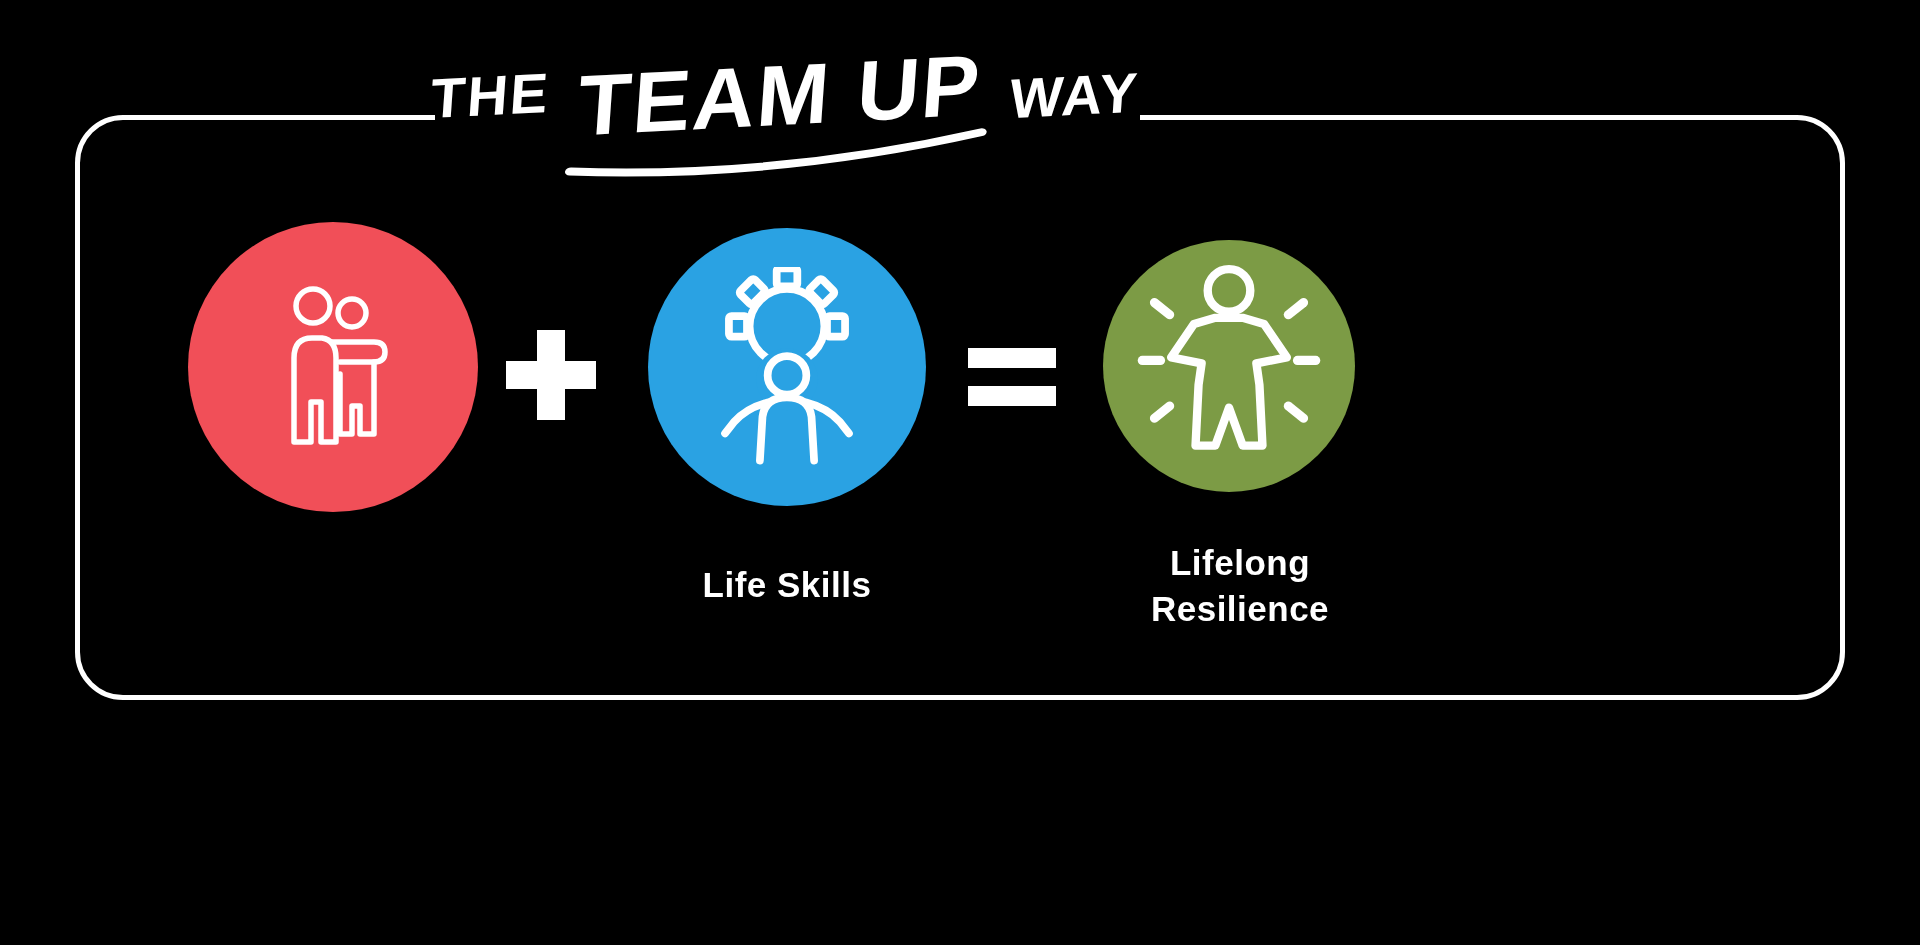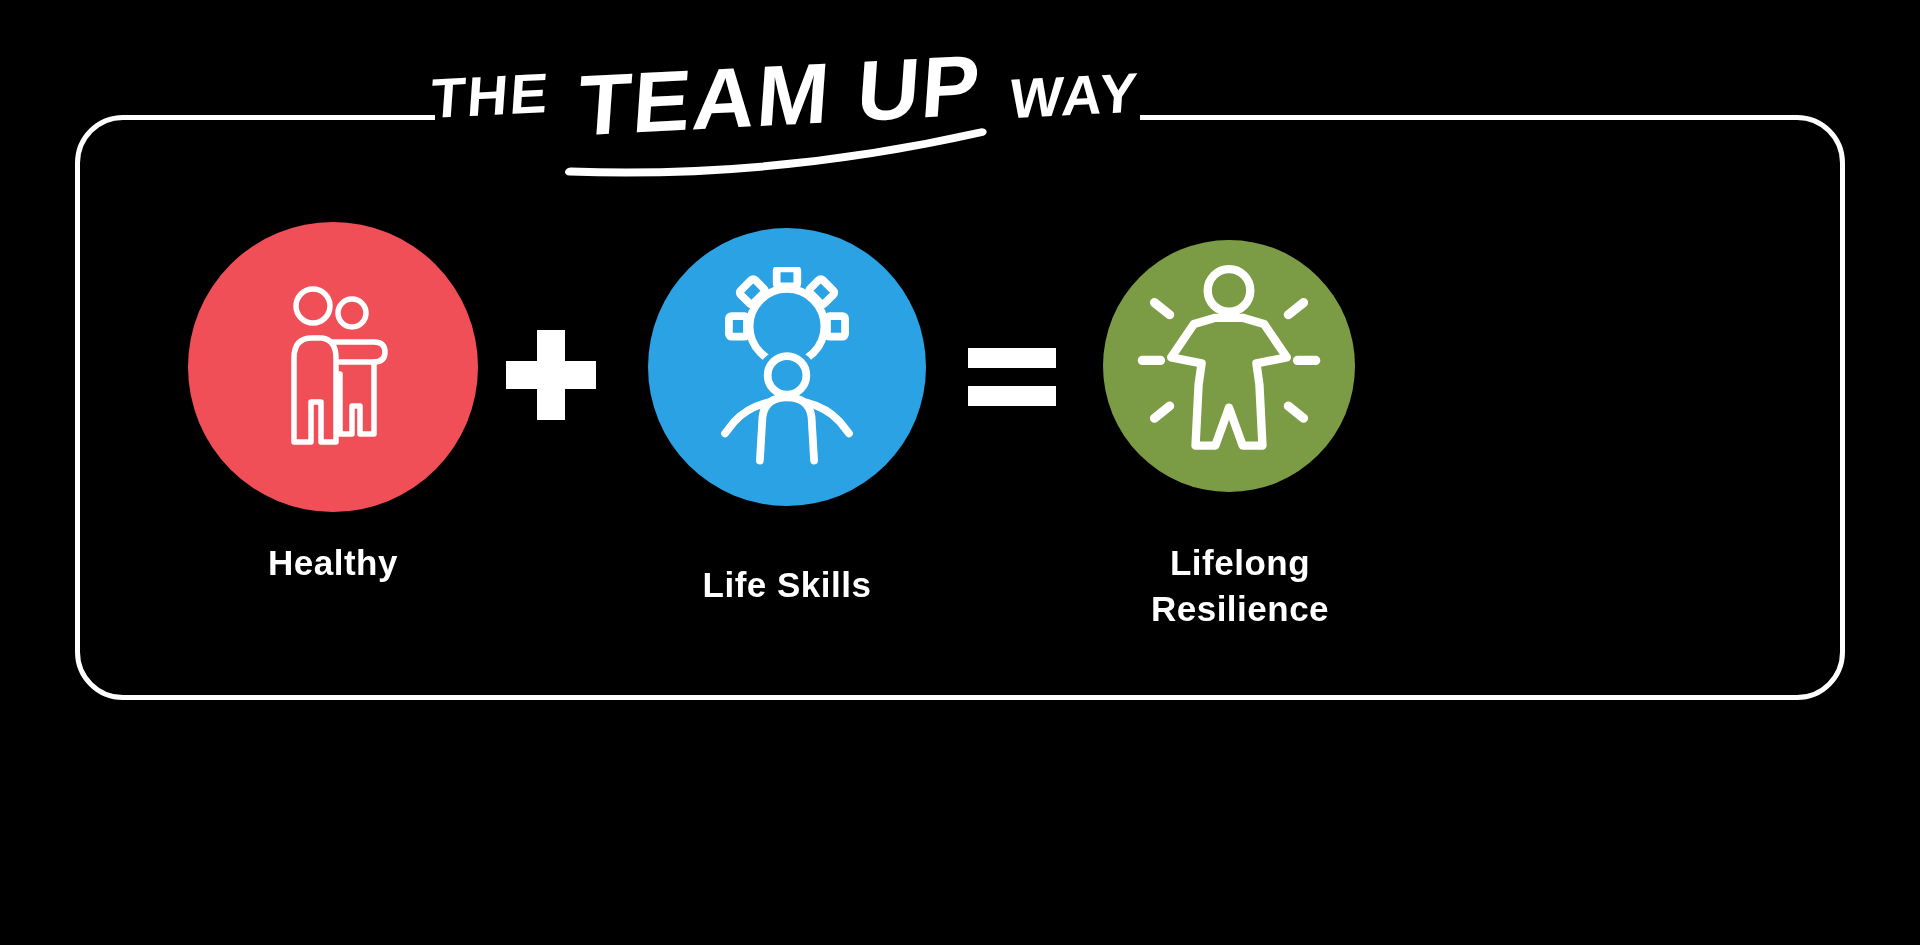--- a/index.html
+++ b/index.html
@@ -153,21 +153,20 @@
         <path d="M110 66 H122"></path>
         <path d="M16 28 L26 36"></path>
         <path d="M114 28 L104 36"></path>
         <path d="M16 104 L26 96"></path>
         <path d="M114 104 L104 96"></path>
       </g>
     </svg>
   </div>
 
   <div class="label label-1">
-    <div>Healthy</div>
   </div>
   <div class="label label-3">
     <div>Lifelong</div>
     <div>Resilience</div>
   </div>
   <div class="label label-2">
     <div>Life Skills</div>
     <div></div>
   </div>
 

